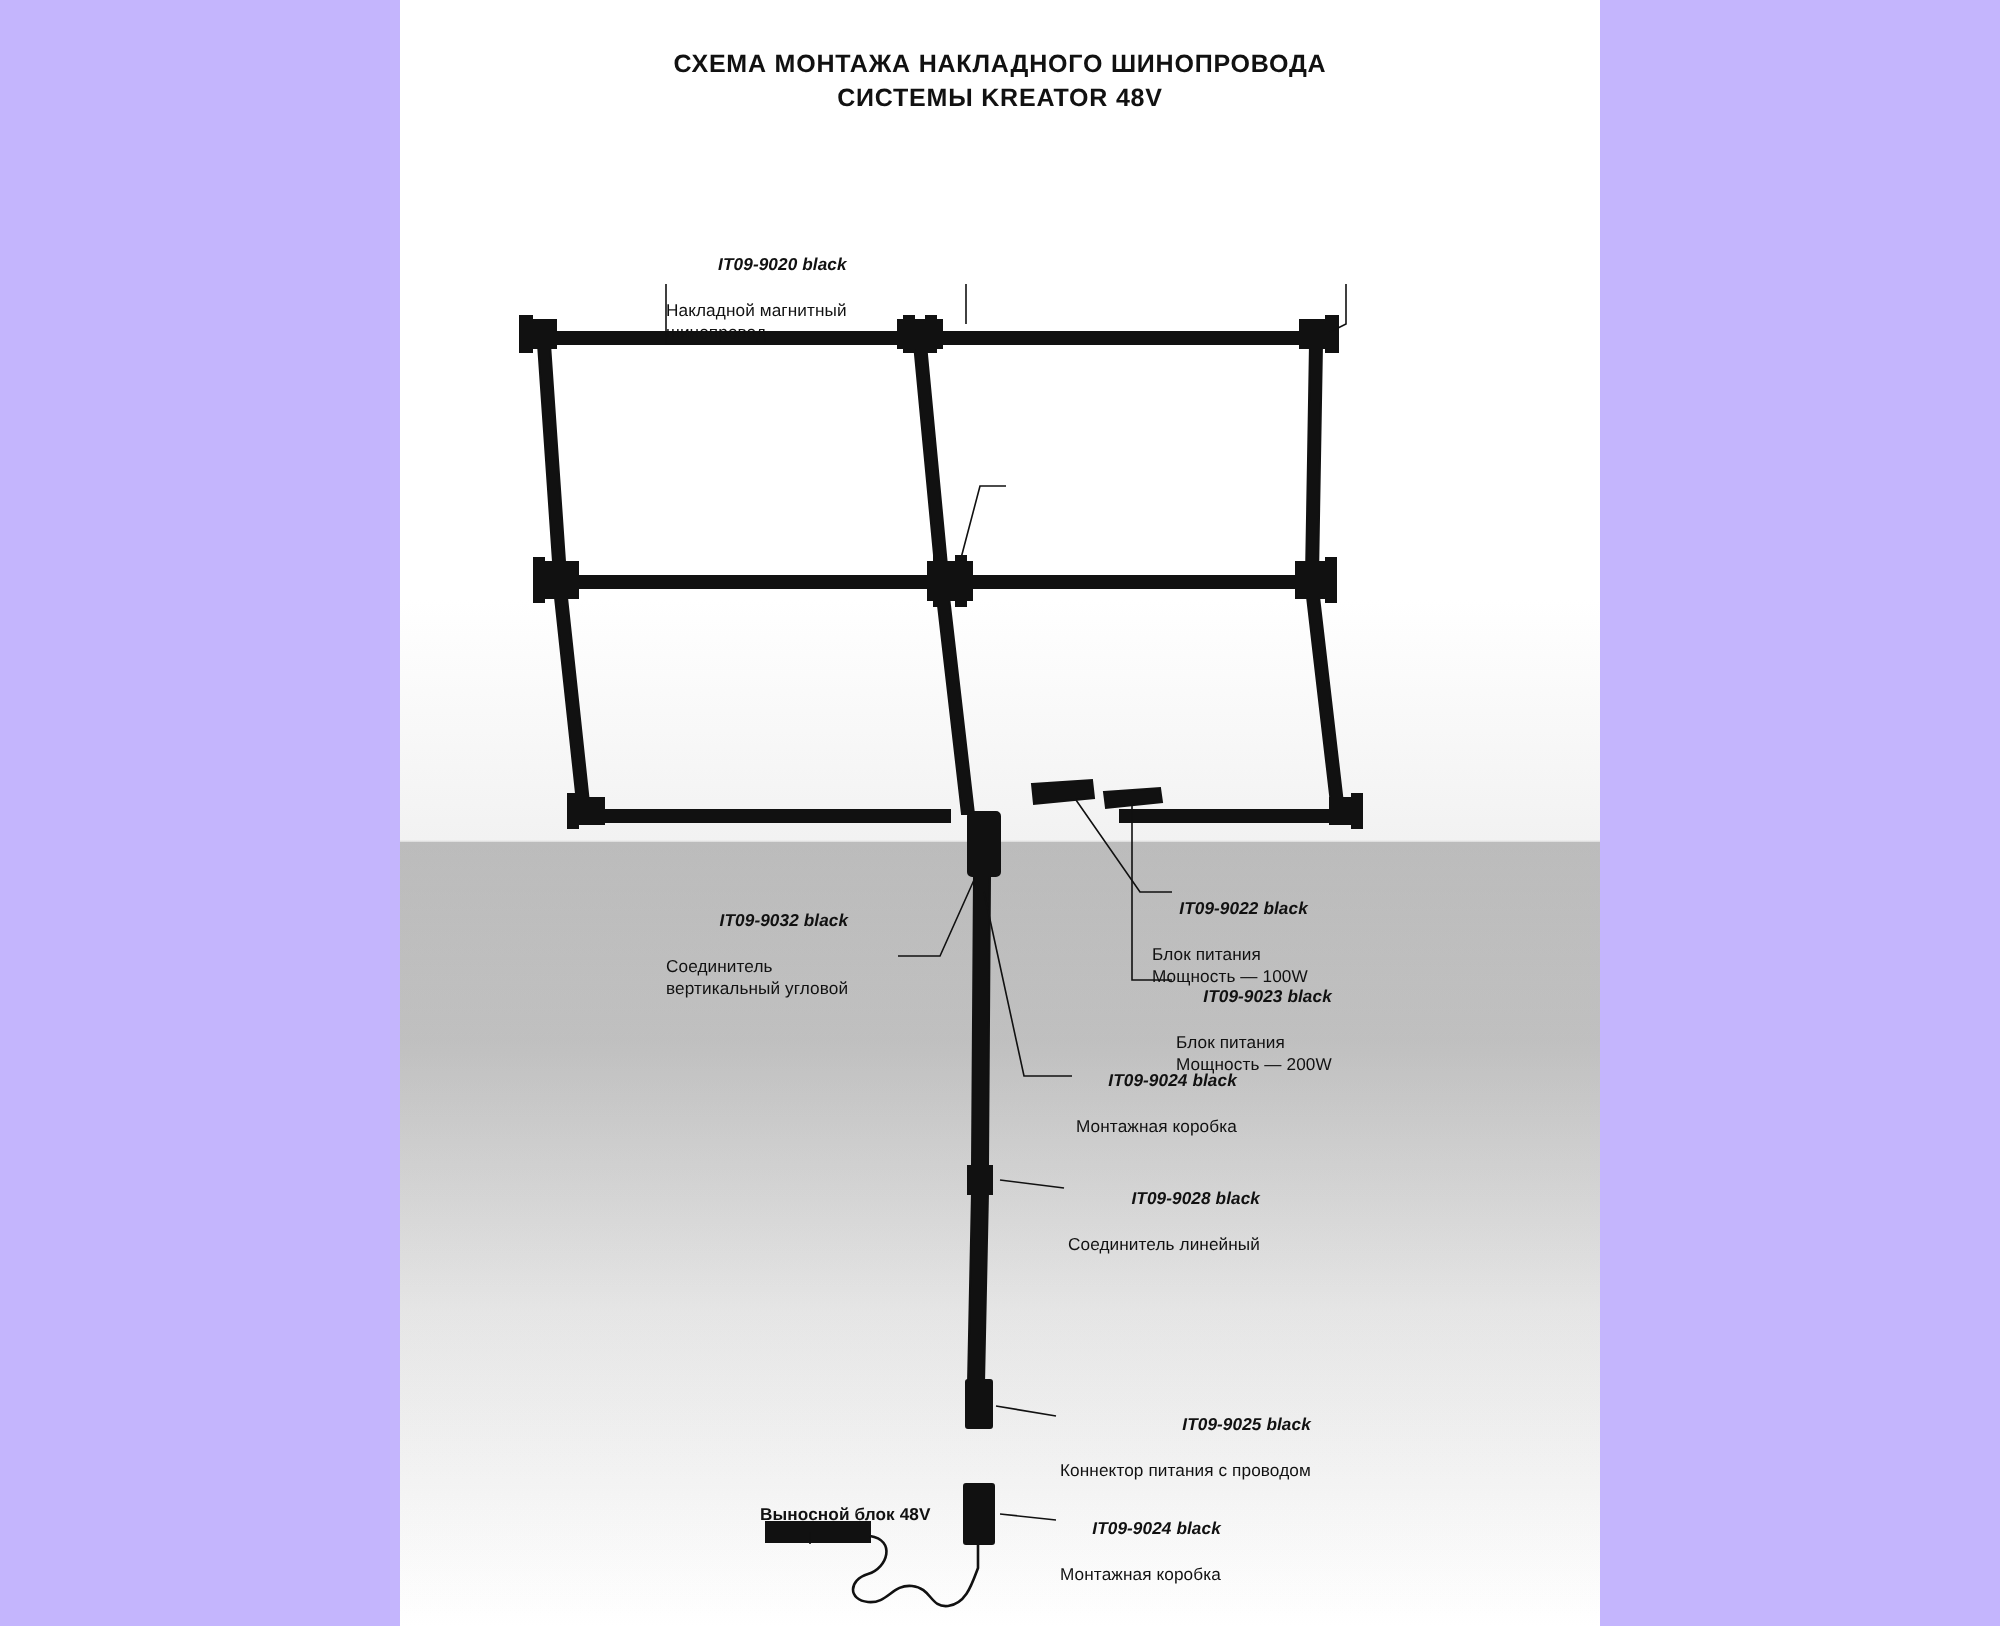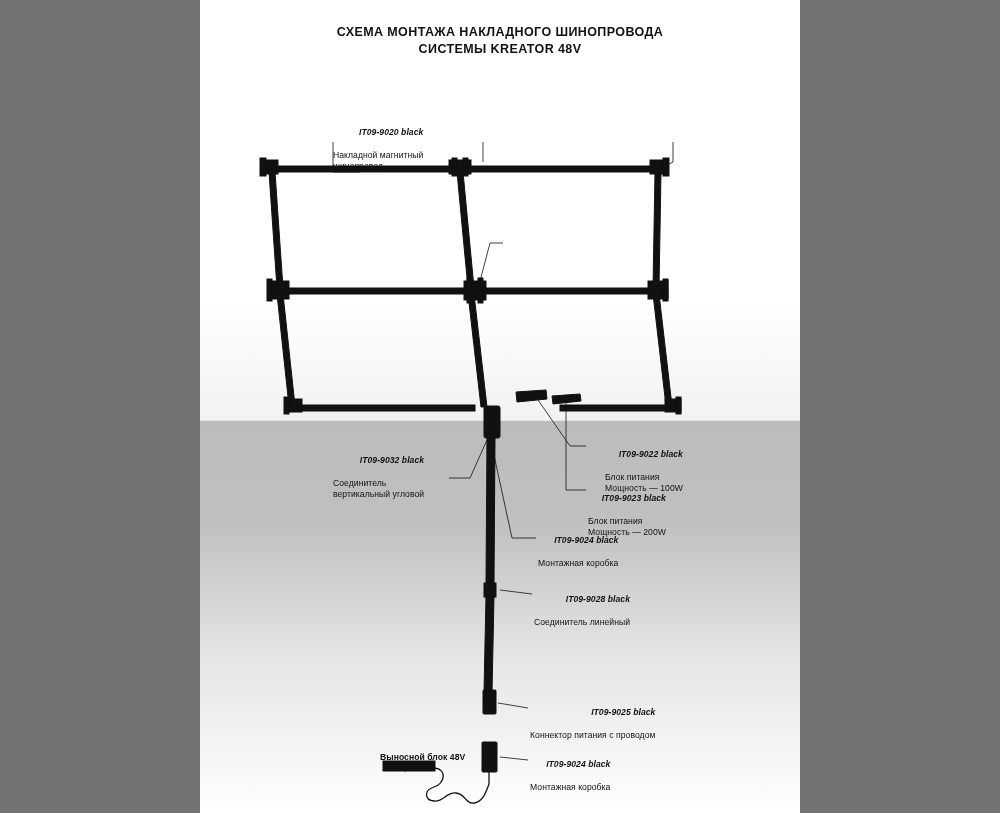--- a/index.html
+++ b/index.html
@@ -10,21 +10,21 @@
   body {
     width: 1000px;
     height: 813px;
     font-family: "Liberation Sans", sans-serif;
     overflow: hidden;
   }
   #stage {
     position: relative;
     width: 1000px;
     height: 813px;
-    background: #737373;
+    background: #c4b5fd;
   }
   
   .panel {
     position: absolute;
     left: 200px;
     top: 0px;
     width: 600px;
     height: 813px;
     background:
       linear-gradient(to bottom,
@@ -215,21 +215,21 @@
 
 
 
 
   <div class="lbl" style="left:333px; top:444px;">
     <span class="code">IT09-9032 black</span>
     <span class="desc">Соединитель
 вертикальный угловой</span>
   </div>
 
-  <div class="lbl" style="left:605px; top:438px;">
+  <div class="lbl" style="left:576px; top:438px;">
     <span class="code">IT09-9022 black</span>
     <span class="desc">Блок питания
 Мощность — 100W</span>
   </div>
 
   <div class="lbl" style="left:588px; top:482px;">
     <span class="code">IT09-9023 black</span>
     <span class="desc">Блок питания
 Мощность — 200W</span>
   </div>

